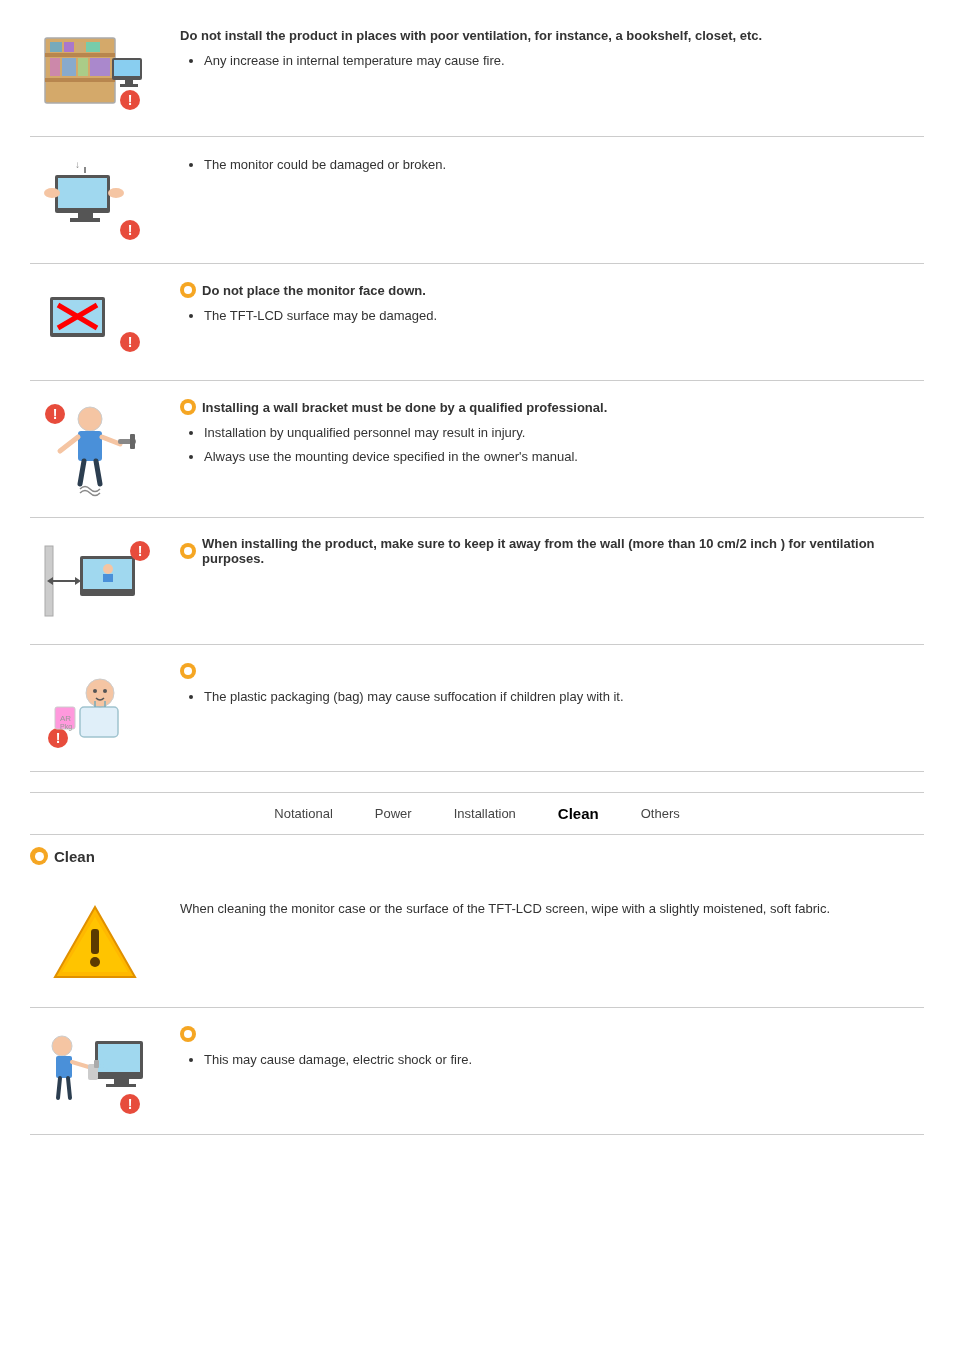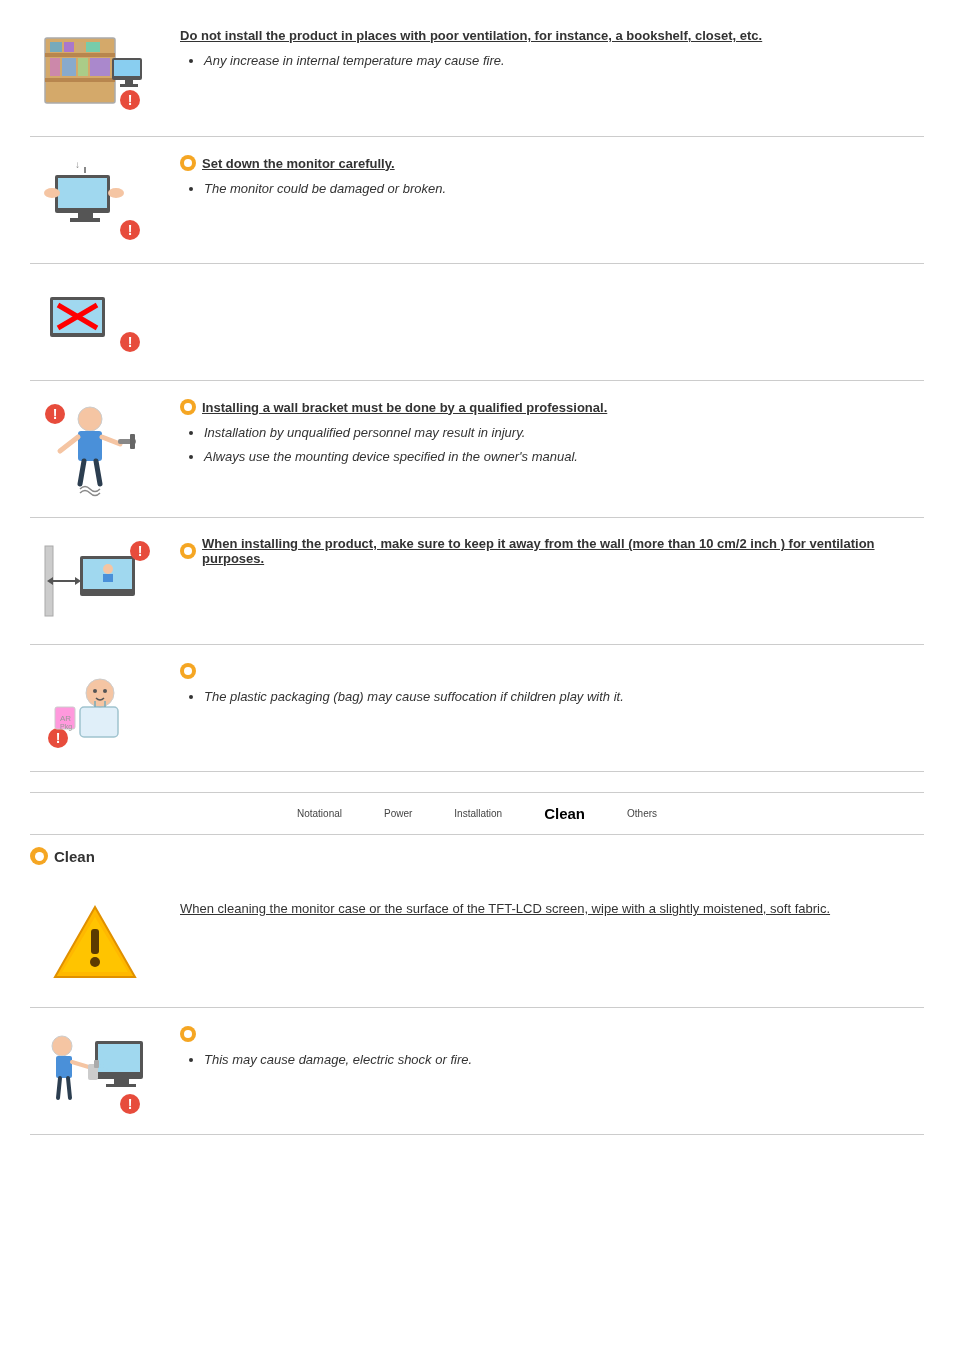--- a/index.html
+++ b/index.html
@@ -35,21 +35,20 @@
     .section-content {
       flex: 1;
     }
 
     .section-title {
       font-weight: bold;
       margin-bottom: 8px;
       display: flex;
       align-items: center;
       gap: 6px;
-      text-decoration: underline;
     }
 
     .section-title .caution-icon {
       display: inline-block;
       width: 16px;
       height: 16px;
       border-radius: 50%;
       background: #f5a623;
       position: relative;
       flex-shrink: 0;
@@ -69,37 +68,36 @@
     }
 
     .bullet-list {
       list-style: disc;
       padding-left: 24px;
     }
 
     .bullet-list li {
       margin-bottom: 4px;
       line-height: 1.5;
-      font-style: italic;
     }
 
     
     .nav-bar {
       display: flex;
       align-items: center;
       justify-content: center;
       border-top: 1px solid #ccc;
       border-bottom: 1px solid #ccc;
       padding: 8px 0;
       margin: 20px 0 10px 0;
       gap: 30px;
     }
 
     .nav-item {
-      font-size: 10px;
+      font-size: 13px;
       color: #444;
       cursor: pointer;
       padding: 4px 6px;
     }
 
     .nav-item.active {
       font-weight: bold;
       font-size: 15px;
       color: #000;
     }
@@ -188,43 +186,48 @@
         <ellipse cx="76" cy="38" rx="8" ry="5" fill="#f5c5a3"></ellipse>
 
         <circle cx="90" cy="75" r="10" fill="#e74c3c"></circle>
         <text x="90" y="80" text-anchor="middle" font-size="14" fill="white" font-weight="bold">!</text>
 
         <path d="M 45 12 L 45 18" stroke="#888" stroke-width="2" marker-end="url(#arr)"></path>
         <text x="35" y="13" font-size="10" fill="#888">↓</text>
       </svg>
     </div>
     <div class="section-content">
-      <div class="section-title">
-        <span class="caution-icon"></span>
-        <span>Set down the monitor carefully.</span>
-      </div>
       <ul class="bullet-list">
         <li>The monitor could be damaged or broken.</li>
       </ul>
     </div>
   </div>
 
   <div class="section-row">
     <div class="section-image">
       <svg width="110" height="80" viewBox="0 0 110 80">
 
         <rect x="10" y="15" width="55" height="40" fill="#555" rx="2"></rect>
         <rect x="13" y="18" width="49" height="33" fill="#a0d8ef"></rect>
 
         <line x1="18" y1="23" x2="57" y2="46" stroke="red" stroke-width="5"></line>
         <line x1="57" y1="23" x2="18" y2="46" stroke="red" stroke-width="5"></line>
 
         <circle cx="90" cy="60" r="10" fill="#e74c3c"></circle>
         <text x="90" y="65" text-anchor="middle" font-size="14" fill="white" font-weight="bold">!</text>
       </svg>
+    </div>
+    <div class="section-content">
+      <div class="section-title">
+        <span class="caution-icon"></span>
+        <span>Do not place the monitor face down.</span>
+      </div>
+      <ul class="bullet-list">
+        <li>The TFT-LCD surface may be damaged.</li>
+      </ul>
     </div>
   </div>
 
   <div class="section-row">
     <div class="section-image">
       <svg width="110" height="100" viewBox="0 0 110 100">
 
         <circle cx="50" cy="20" r="12" fill="#f5c5a3" stroke="#ccc" stroke-width="1"></circle>
         <rect x="38" y="32" width="24" height="30" fill="#4a90d9" rx="3"></rect>
 
@@ -334,21 +337,21 @@
       <svg width="90" height="90" viewBox="0 0 90 90">
 
         <polygon points="45,8 85,78 5,78" fill="#FFB800" stroke="#e09000" stroke-width="2"></polygon>
         <polygon points="45,18 78,73 12,73" fill="#FFD700" opacity="0.4"></polygon>
 
         <rect x="41" y="30" width="8" height="25" rx="3" fill="#5c3a00"></rect>
         <circle cx="45" cy="63" r="5" fill="#5c3a00"></circle>
       </svg>
     </div>
     <div class="section-content">
-      <p style="line-height:1.6;text-decoration:underline;">When cleaning the monitor case or the surface of the TFT-LCD screen, wipe with a slightly moistened, soft fabric.</p>
+      <p style="line-height:1.6;">When cleaning the monitor case or the surface of the TFT-LCD screen, wipe with a slightly moistened, soft fabric.</p>
     </div>
   </div>
 
   <div class="section-row">
     <div class="section-image">
       <svg width="110" height="90" viewBox="0 0 110 90">
 
         <rect x="55" y="15" width="48" height="38" fill="#555" rx="2"></rect>
         <rect x="58" y="18" width="42" height="28" fill="#a0d8ef"></rect>
         <rect x="74" y="53" width="15" height="5" fill="#555"></rect>

